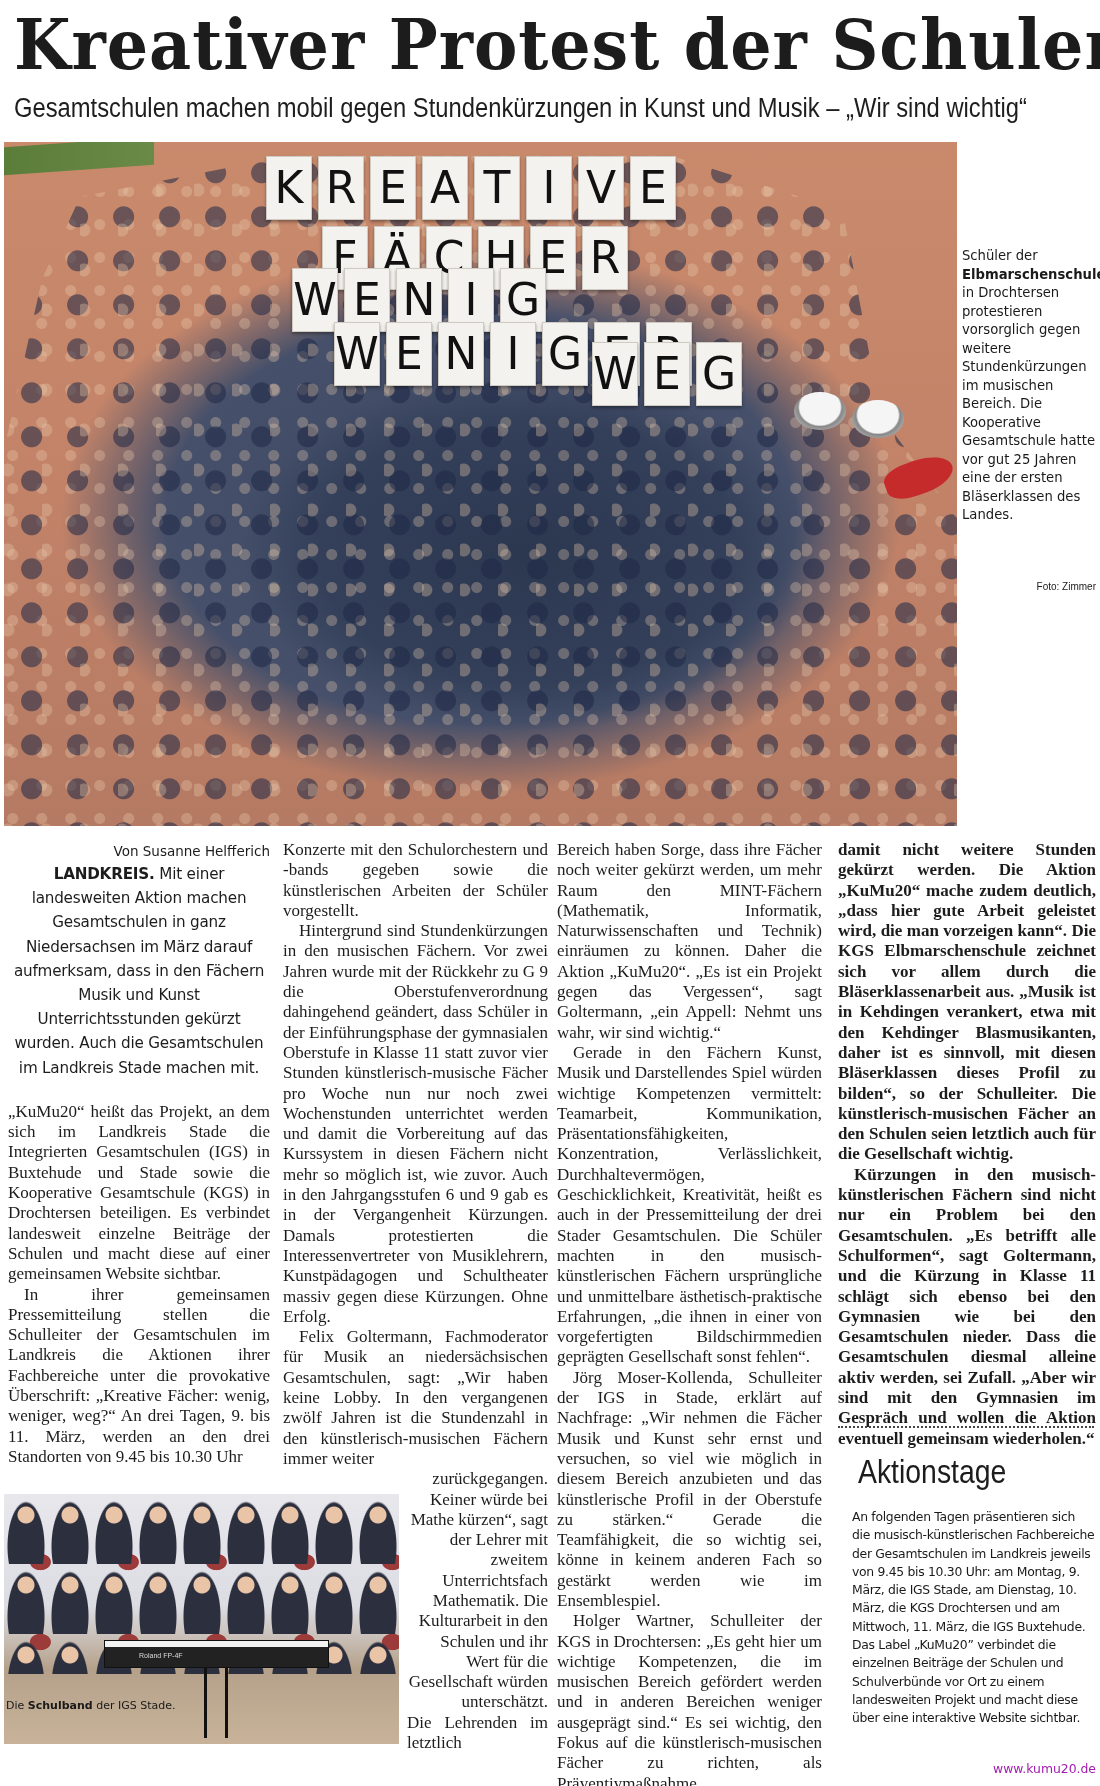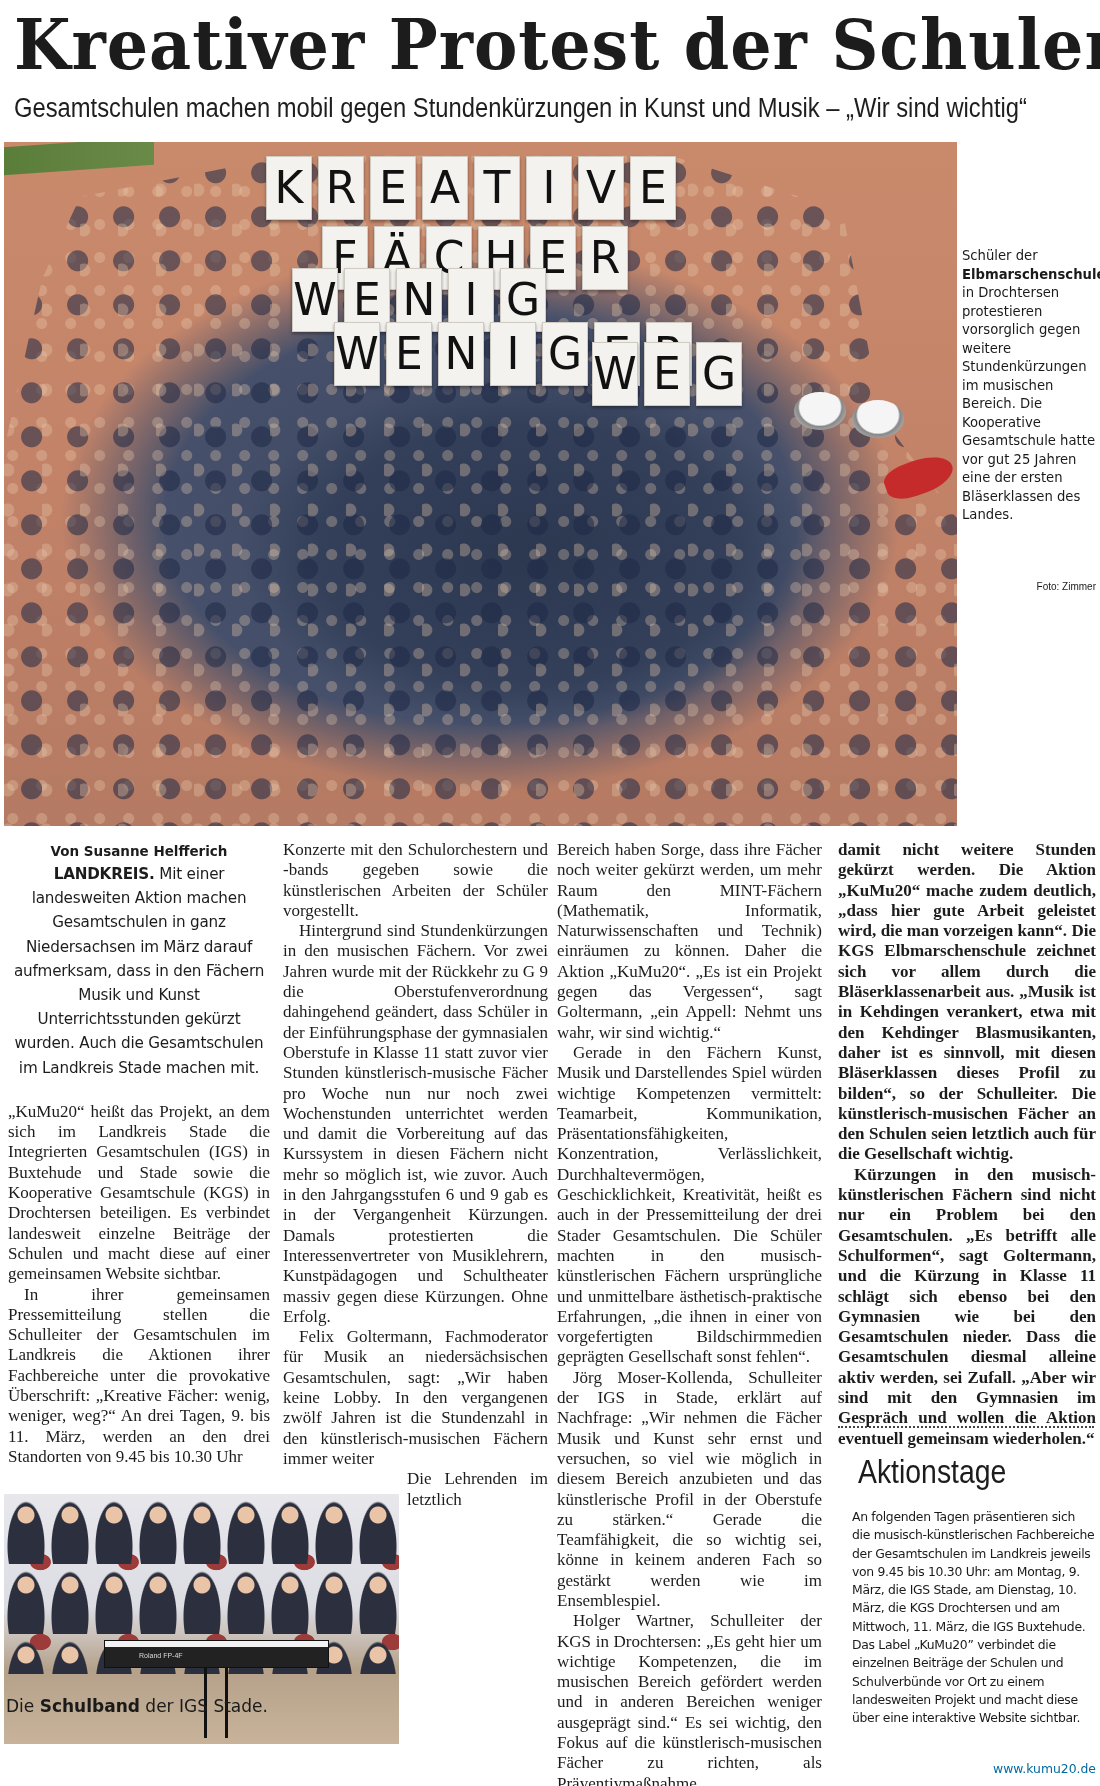--- a/index.html
+++ b/index.html
@@ -71,22 +71,22 @@
     text-align: justify; hyphens: manual; color: #1c1c1c;
   }
   .col p { text-indent: 0; }
   .col p.ind { text-indent: 16px; }
   .col1 { left: 8px; width: 262px; }
   .col2 { left: 283px; width: 265px; }
   .col3 { left: 557px; width: 265px; }
   .col4 { left: 838px; width: 258px; font-weight: bold; }
 
   .byline {
-    font-family: "DejaVu Sans", sans-serif; font-weight: bold; font-size: 13.5px;
-    line-height: 22px; text-align: center;
+    font-family: "DejaVu Sans", sans-serif; font-weight: normal; font-size: 13.5px;
+    line-height: 22px; text-align: right;
   }
   .lead {
     font-family: "DejaVu Sans", sans-serif; font-size: 15.2px; line-height: 24.2px;
     text-align: center; margin-bottom: 22px; letter-spacing: -0.2px;
   }
   .lead .dateline { font-weight: bold; }
 
   .narrow { margin-left: 124px; }
 
   .band-photo {
@@ -106,41 +106,41 @@
     position: absolute; left: 100px; top: 146px; width: 225px; height: 28px;
     background: linear-gradient(180deg, #f3f3f3 0 22%, #222 22% 100%);
     border: 1px solid #111;
     font-family: "Liberation Sans", sans-serif; font-size: 7px; color: #ddd;
     padding: 11px 0 0 34px;
   }
   .kb-stand { position: absolute; left: 200px; top: 174px; width: 24px; height: 70px;
     border-left: 3px solid #111; border-right: 3px solid #111; }
   .band-caption {
     position: absolute; left: 6px; top: 1696px; font-family: "DejaVu Sans", sans-serif;
-    font-size: 17px; line-height: 20px;
+    font-size: 11px; line-height: 20px;
   }
   .band-caption b { font-weight: bold; }
 
   .divider-dots {
     position: absolute; left: 838px; top: 1426px; width: 256px; height: 2px;
     border-top: 2px dotted #444;
   }
   .box-title {
     position: absolute; left: 858px; top: 1452px;
     font-family: "Liberation Sans", sans-serif; font-size: 33px; line-height: 40px;
     transform: scaleX(0.86); transform-origin: left top; color: #1c1c1c;
   }
   .box-body {
     position: absolute; left: 852px; top: 1508px; width: 244px;
     font-family: "DejaVu Sans", sans-serif; font-size: 12.4px; line-height: 18.3px;
     letter-spacing: -0.3px; color: #1a1a1a;
   }
   .box-url {
     position: absolute; left: 852px; top: 1761px; width: 244px; text-align: right;
-    font-family: "DejaVu Sans", sans-serif; font-size: 12.4px; color: #0369a1;
+    font-family: "DejaVu Sans", sans-serif; font-size: 12.4px; color: #a21caf;
   }
 </style>
 </head>
 <body>
 
 <h1 class="headline">Kreativer Protest der Schulen</h1>
 <div class="subhead">Gesamtschulen machen mobil gegen Stundenkürzungen in Kunst und Musik – „Wir sind wichtig“</div>
 
 <div class="main-photo">
   <div class="green-corner"></div>
@@ -202,20 +202,21 @@
     <span>Mit einer landesweiten Aktion machen Gesamtschulen in ganz Niedersachsen im März darauf aufmerksam, dass in den Fächern Musik und Kunst Unterrichtsstunden gekürzt wurden. Auch die Gesamtschulen im Landkreis Stade machen mit.</span>
   </div>
   <p>„KuMu20“ heißt das Projekt, an dem sich im Landkreis Stade die Integrierten Gesamtschulen (IGS) in Buxtehude und Stade sowie die Kooperative Gesamtschule (KGS) in Drochtersen beteiligen. Es verbindet landesweit einzelne Beiträge der Schulen und macht diese auf einer gemeinsamen Website sichtbar.</p>
   <p class="ind">In ihrer gemeinsamen Pressemitteilung stellen die Schulleiter der Gesamtschulen im Landkreis die Aktionen ihrer Fachbereiche unter die provokative Überschrift: „Kreative Fächer: wenig, weniger, weg?“ An drei Tagen, 9. bis 11. März, werden an den drei Standorten von 9.45 bis 10.30 Uhr</p>
 </div>
 
 <div class="col col2">
   <p>Konzerte mit den Schulorchestern und -bands gegeben sowie die künstlerischen Arbeiten der Schüler vorgestellt.</p>
   <p class="ind">Hintergrund sind Stundenkürzungen in den musischen Fächern. Vor zwei Jahren wurde mit der Rückkehr zu G 9 die Oberstufenverordnung dahingehend geändert, dass Schüler in der Einführungsphase der gymnasialen Oberstufe in Klasse 11 statt zuvor vier Stunden künstlerisch-musische Fächer pro Woche nun nur noch zwei Wochenstunden unterrichtet werden und damit die Vorbereitung auf das Kurssystem in diesen Fächern nicht mehr so möglich ist, wie zuvor. Auch in den Jahrgangsstufen 6 und 9 gab es in der Vergangenheit Kürzungen. Damals protestierten die Interessenvertreter von Musiklehrern, Kunstpädagogen und Schultheater massiv gegen diese Kürzungen. Ohne Erfolg.</p>
   <p class="ind">Felix Goltermann, Fachmoderator für Musik an niedersächsischen Gesamtschulen, sagt: „Wir haben keine Lobby. In den vergangenen zwölf Jahren ist die Stundenzahl in den künstlerisch-musischen Fächern immer weiter</p>
+  <p class="narrow" style="text-align:right">zurückgegangen. Keiner würde bei Mathe kürzen“, sagt der Lehrer mit zweitem Unterrichtsfach Mathematik. Die Kulturarbeit in den Schulen und ihr Wert für die Gesellschaft würden unterschätzt.</p>
   <p class="narrow">Die Lehrenden im letztlich</p>
 </div>
 
 <div class="col col3">
   <p>Bereich haben Sorge, dass ihre Fächer noch weiter gekürzt werden, um mehr Raum den MINT-Fächern (Mathematik, Informatik, Naturwissenschaften und Technik) einräumen zu können. Daher die Aktion „KuMu20“. „Es ist ein Projekt gegen das Vergessen“, sagt Goltermann, „ein Appell: Nehmt uns wahr, wir sind wichtig.“</p>
   <p class="ind">Gerade in den Fächern Kunst, Musik und Darstellendes Spiel würden wichtige Kompetenzen vermittelt: Teamarbeit, Kommunikation, Präsentationsfähigkeiten, Konzentration, Verlässlichkeit, Durchhaltevermögen, Geschicklichkeit, Kreativität, heißt es auch in der Pressemitteilung der drei Stader Gesamtschulen. Die Schüler machten in den musisch-künstlerischen Fächern ursprüngliche und unmittelbare ästhetisch-praktische Erfahrungen, „die ihnen in einer von vorgefertigten Bildschirmmedien geprägten Gesellschaft sonst fehlen“.</p>
   <p class="ind">Jörg Moser-Kollenda, Schulleiter der IGS in Stade, erklärt auf Nachfrage: „Wir nehmen die Fächer Musik und Kunst sehr ernst und versuchen, so viel wie möglich in diesem Bereich anzubieten und das künstlerische Profil in der Oberstufe zu stärken.“ Gerade die Teamfähigkeit, die so wichtig sei, könne in keinem anderen Fach so gestärkt werden wie im Ensemblespiel.</p>
   <p class="ind">Holger Wartner, Schulleiter der KGS in Drochtersen: „Es geht hier um wichtige Kompetenzen, die im musischen Bereich gefördert werden und in anderen Bereichen weniger ausgeprägt sind.“ Es sei wichtig, den Fokus auf die künstlerisch-musischen Fächer zu richten, als Präventivmaßnahme,</p>
 </div>
 

